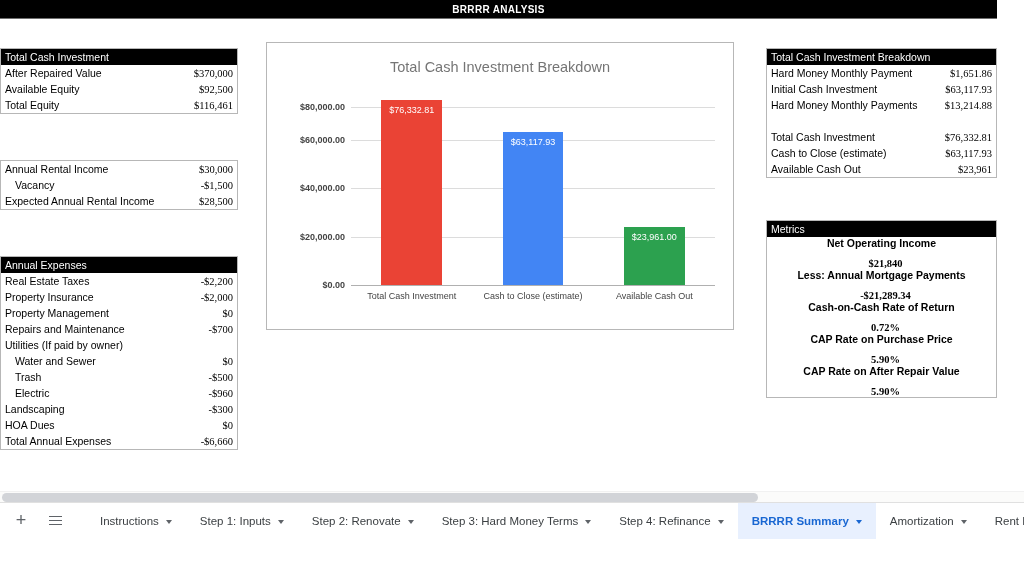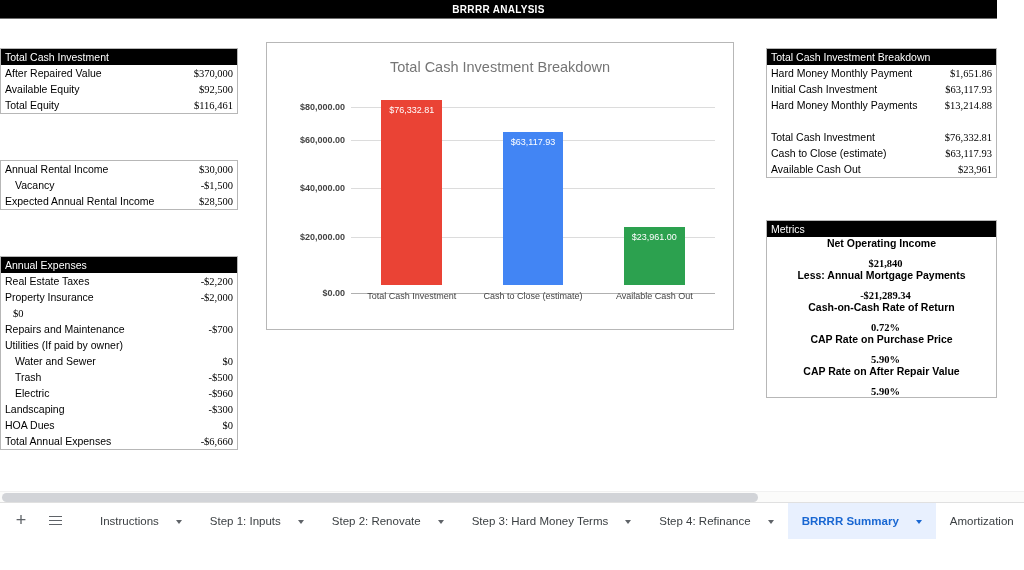--- a/index.html
+++ b/index.html
@@ -111,21 +111,21 @@
     width: 34px; height: 36px;
     display: flex; align-items: center; justify-content: center;
     color: #5f6368; flex: 0 0 auto;
   }
   .tb-icon.plus { font-size: 18px; margin-left: 4px; }
   .tabs {
     display: flex; align-items: center; height: 36px; margin-left: 14px;
     flex: 1 1 auto; overflow: hidden;
   }
   .tab {
-    display: flex; align-items: center; gap: 17px;
+    display: flex; align-items: center; gap: 7px;
     height: 36px; padding: 0 14px;
     font-size: 11.5px; color: #3c4043; white-space: nowrap;
   }
   .tab .caret {
     width: 0; height: 0;
     border-left: 3.5px solid transparent;
     border-right: 3.5px solid transparent;
     border-top: 4px solid #5f6368;
     margin-top: 2px;
   }
@@ -185,20 +185,21 @@
     <div class="tbody">
         <div class="srow">
           <span class="lbl">Real Estate Taxes</span>
           <span class="val">-$2,200</span>
         </div>
         <div class="srow">
           <span class="lbl">Property Insurance</span>
           <span class="val">-$2,000</span>
         </div>
         <div class="srow">
+          <span class="lbl">Property Management</span>
           <span class="val">$0</span>
         </div>
         <div class="srow">
           <span class="lbl">Repairs and Maintenance</span>
           <span class="val">-$700</span>
         </div>
         <div class="srow">
           <span class="lbl">Utilities (If paid by owner)</span>
           <span class="val"></span>
         </div>
@@ -225,21 +226,21 @@
         <div class="srow">
           <span class="lbl">Total Annual Expenses</span>
           <span class="val">-$6,660</span>
         </div>
       </div>
   </div>
 
   <div class="chart-card" style="left:266px; top:42px; width:468px; height:288px;">
     <div class="chart-title">Total Cash Investment Breakdown</div>
     <div class="plot" id="plot-area">
-        <div class="gridline axis" style="top: 202px;">
+        <div class="gridline axis" style="top: 194px;">
           <span class="ytick">$0.00</span>
         </div>
         <div class="gridline" style="top: 145.5px;">
           <span class="ytick">$20,000.00</span>
         </div>
         <div class="gridline" style="top: 97px;">
           <span class="ytick">$40,000.00</span>
         </div>
         <div class="gridline" style="top: 48.5px;">
           <span class="ytick">$60,000.00</span>

